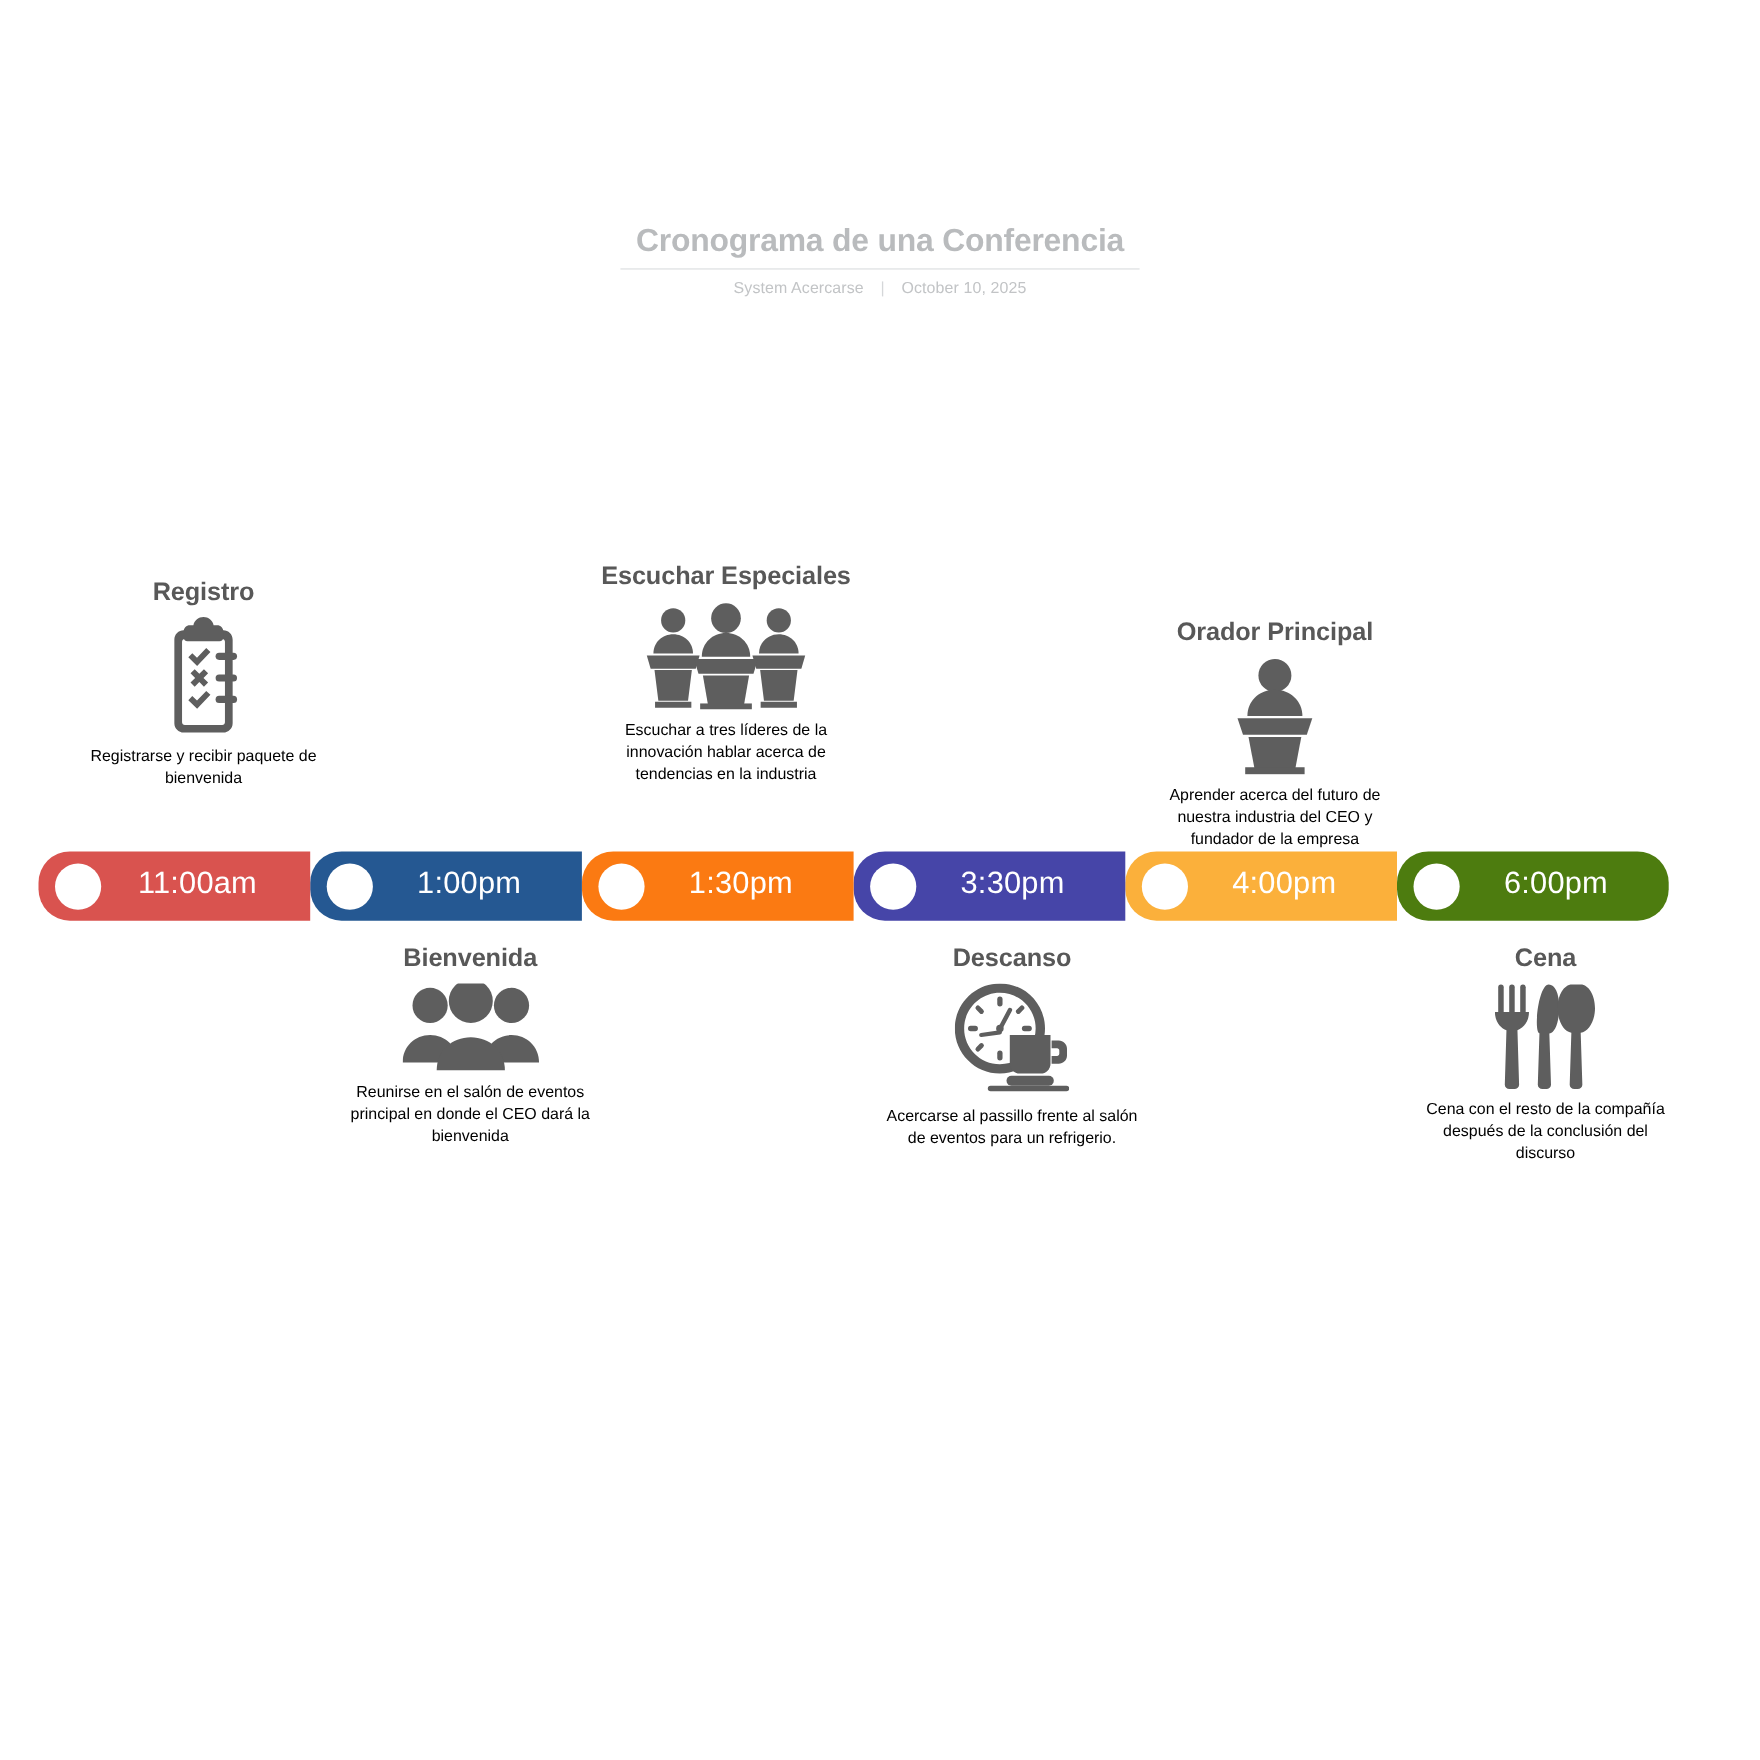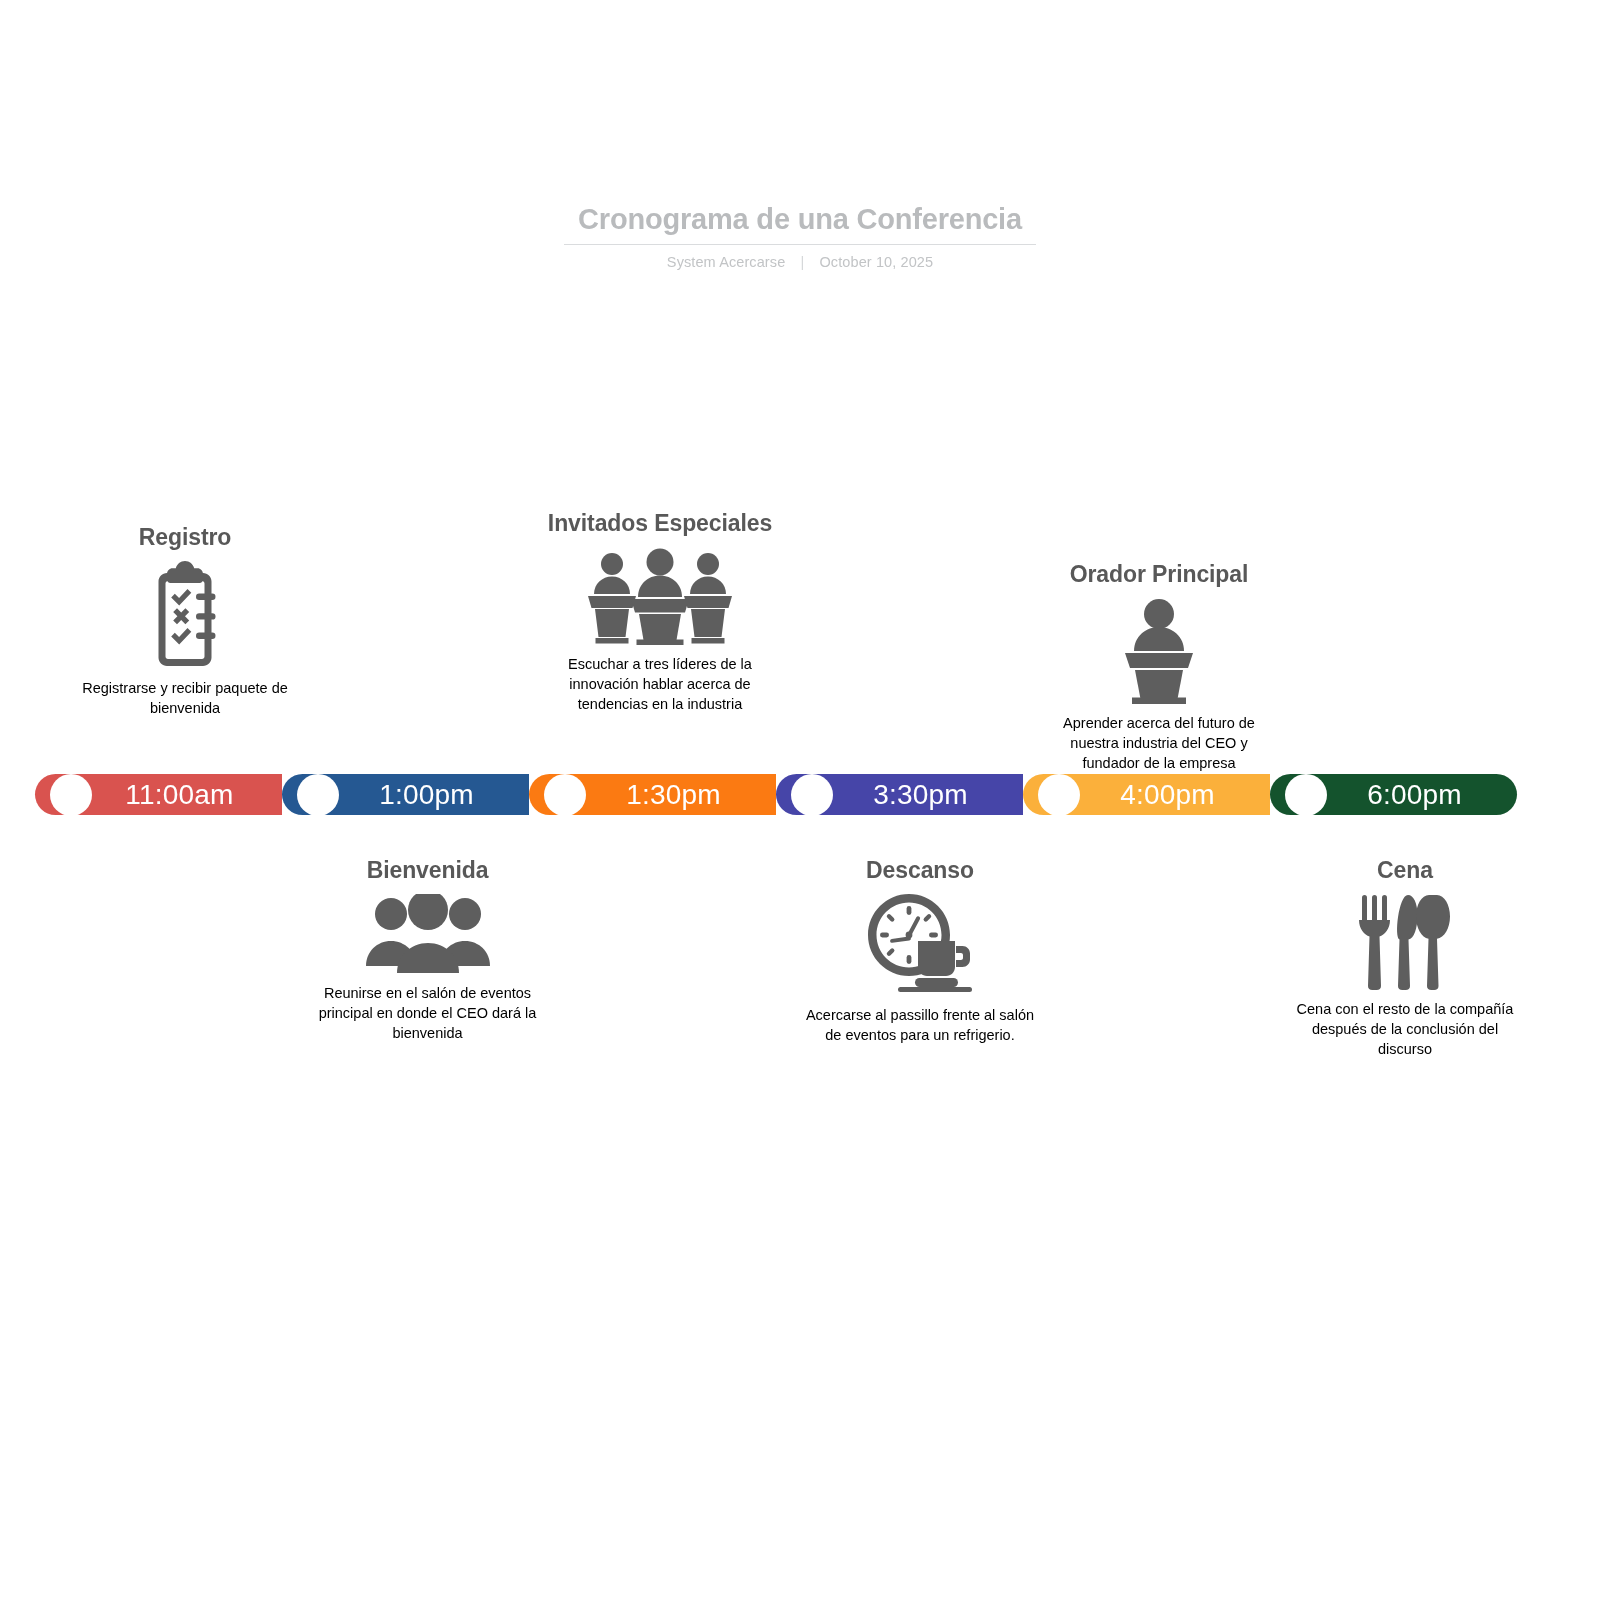--- a/index.html
+++ b/index.html
@@ -46,25 +46,24 @@
   
   .timeline-bar {
     position: absolute;
     left: 35px; top: 774px;
     width: 1482px; height: 57px;
     display: flex;
   }
   .seg {
     position: relative;
     flex: 1 1 0;
-    height: 41px;
+    height: 63px;
     border-top-left-radius: 28.5px;
     border-bottom-left-radius: 28.5px;
     display: flex;
-    align-items: center;
     z-index: 1;
   }
   .seg:last-child {
     border-top-right-radius: 28.5px;
     border-bottom-right-radius: 28.5px;
   }
   .seg-dot {
     position: absolute;
     left: 15px; top: 50%;
     transform: translateY(-50%);
@@ -136,21 +135,21 @@
         <path d="M38.2 51.1l3.8-3.8 4.2 4.2 4.2-4.2 3.8 3.8-4.2 4.2 4.2 4.2-3.8 3.8-4.2-4.2-4.2 4.2-3.8-3.8 4.2-4.2z"></path>
         <rect x="61" y="52.2" width="19.5" height="6.4" rx="3.2"></rect>
         <path d="M36.2 75.6l3.6-3.8 4.3 4.1 8.4-8.8 3.8 3.6-12.1 12.7z"></path>
         <rect x="61" y="71.6" width="19.5" height="6.4" rx="3.2"></rect>
       </svg>
     </div>
     <div class="card-desc">Registrarse y recibir paquete de bienvenida</div>
   </div>
 
   <div class="card top" id="card-2" style="left:545px; top:508px; width:230px;">
-    <div class="card-title">Invitados Especiales</div>
+    <div class="card-title">Escuchar Especiales</div>
     <div class="card-icon">
       <svg class="icon-svg" width="162" height="98" viewBox="0 0 162 98" fill="#5e5e5e">
 
         <circle cx="33" cy="17" r="11"></circle>
         <path d="M15 47c0-10 8-17.5 18-17.5S51 37 51 47z"></path>
         <path d="M9 49h48l-3.5 12H12.5z"></path>
         <path d="M16 62h34l-3.5 28H19.5z"></path>
         <path d="M16.5 91h33v5.5h-33z"></path>
 
         <circle cx="129" cy="17" r="11"></circle>
@@ -197,21 +196,21 @@
       <span class="seg-time">1:30pm</span>
     </div>
     <div class="seg" id="seg-3" style="background: rgb(70, 69, 168); z-index: 7;">
       <span class="seg-dot"></span>
       <span class="seg-time">3:30pm</span>
     </div>
     <div class="seg" id="seg-4" style="background: rgb(251, 176, 59); z-index: 6;">
       <span class="seg-dot"></span>
       <span class="seg-time">4:00pm</span>
     </div>
-    <div class="seg" id="seg-5" style="background: #14532d; z-index: 5;">
+    <div class="seg" id="seg-5" style="background: #4d7c0f; z-index: 5;">
       <span class="seg-dot"></span>
       <span class="seg-time">6:00pm</span>
     </div>
   </div>
 
   <div class="card bottom" id="card-1" style="left:305px; top:855px; width:245px;">
     <div class="card-title">Bienvenida</div>
     <div class="card-icon">
       <svg class="icon-svg" width="124" height="80" viewBox="0 0 124 80" fill="#5e5e5e">
         <circle cx="25" cy="20" r="16"></circle>

